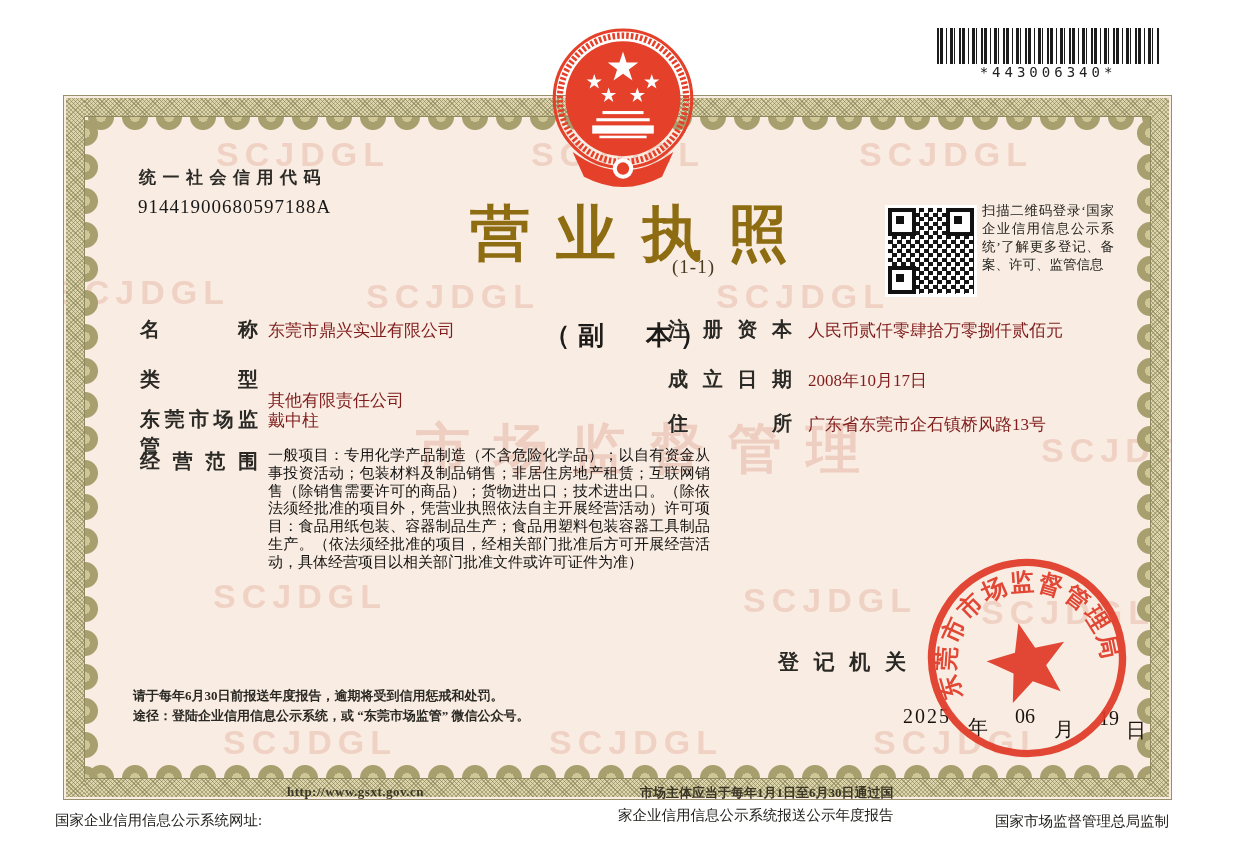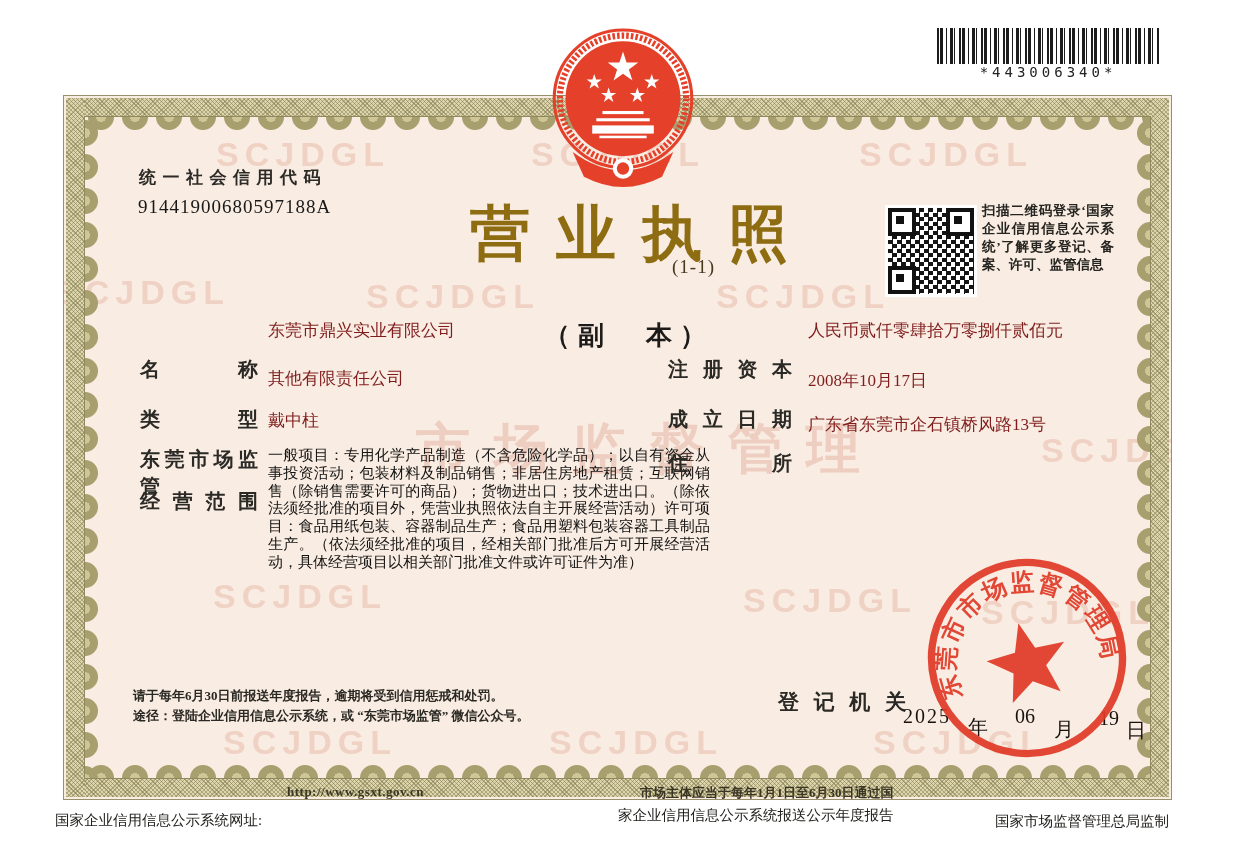--- a/index.html
+++ b/index.html
@@ -54,24 +54,24 @@
   .pagination{position:absolute;left:672px;top:256px;font-size:19px;color:#46391d;letter-spacing:1px;}
   .copy-label{position:absolute;left:414px;top:280px;width:430px;text-align:center;
     font-size:26px;font-weight:bold;letter-spacing:8px;color:#1c1b19;margin-top:38px;}
   .qr{position:absolute;left:888px;top:208px;width:86px;height:86px;background:#fff;
       background-image:repeating-conic-gradient(#151515 0 25%, #ffffff 0 50%);
       background-size:9px 9px;outline:3px solid #fff;}
   .finder{position:absolute;width:20px;height:20px;border:4px solid #111;background:#fff;}
   .finder::after{content:"";position:absolute;left:4px;top:4px;width:8px;height:8px;background:#111;}
   .f-tl{left:0;top:0;} .f-tr{right:0;top:0;} .f-bl{left:0;bottom:0;}
   .qr-caption{position:absolute;left:982px;top:202px;width:132px;font-size:13.5px;line-height:18px;
-      font-weight:bold;color:#252420;text-align:justify;}
+      font-weight:normal;color:#252420;text-align:justify;}
   
   .lab{position:absolute;font-size:20px;font-weight:bold;color:#2a2925;
-       text-align:justify;text-align-last:justify;margin-top:40px;}
+       text-align:justify;text-align-last:justify;}
   .lab-l{left:140px;width:118px;}
   .lab-r{left:668px;width:124px;}
   .val{position:absolute;font-size:17px;color:#7f1d1d;}
   .val-l{left:268px;}
   .val-r{left:808px;}
   .scope-text{position:absolute;left:268px;top:447px;width:442px;font-size:15px;line-height:17.8px;
       color:#131312;text-align:justify;}
   .authority{left:778px;width:128px;top:648px;font-size:21px;}
   .date-row{position:absolute;left:903px;top:703px;font-size:20px;color:#18120e;}
   .date-row span{display:inline-block;position:relative;}
@@ -160,21 +160,21 @@
     <span class="finder f-tl"></span>
     <span class="finder f-tr"></span>
     <span class="finder f-bl"></span>
   </div>
   <div class="qr-caption">扫描二维码登录‘国家企业信用信息公示系统’了解更多登记、备案、许可、监管信息</div>
 
   <div class="lab lab-l" style="top:316px">名称</div>
   <div class="val val-l" style="top:319px">东莞市鼎兴实业有限公司</div>
 
   <div class="lab lab-l" style="top:366px">类型</div>
-  <div class="val val-l" style="top:367px">其他有限责任公司</div>
+  <div class="val val-l" style="top:389px">其他有限责任公司</div>
 
   <div class="lab lab-l" style="top:406px">东莞市场监管</div>
   <div class="val val-l" style="top:409px">戴中柱</div>
 
   <div class="lab lab-l" style="top:448px">经营范围</div>
   <div class="scope-text">一般项目：专用化学产品制造（不含危险化学品）；以自有资金从事投资活动；包装材料及制品销售；非居住房地产租赁；互联网销售（除销售需要许可的商品）；货物进出口；技术进出口。（除依法须经批准的项目外，凭营业执照依法自主开展经营活动）许可项目：食品用纸包装、容器制品生产；食品用塑料包装容器工具制品生产。（依法须经批准的项目，经相关部门批准后方可开展经营活动，具体经营项目以相关部门批准文件或许可证件为准）</div>
 
   <div class="lab lab-r" style="top:316px">注册资本</div>
   <div class="val val-r" style="top:319px">人民币贰仟零肆拾万零捌仟贰佰元</div>
 

